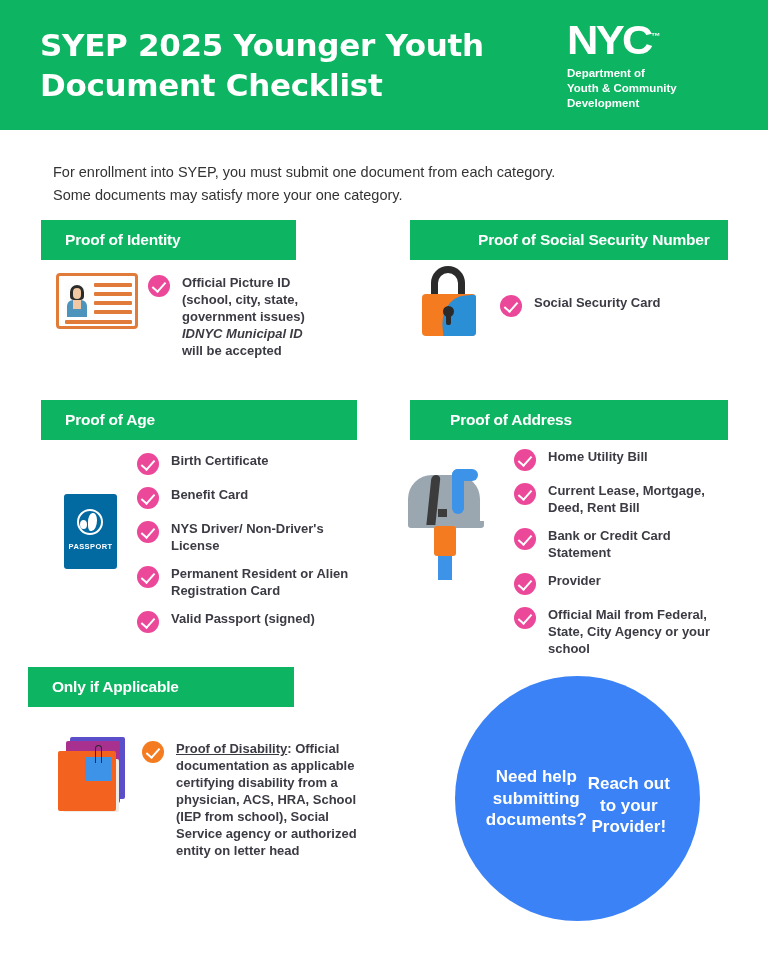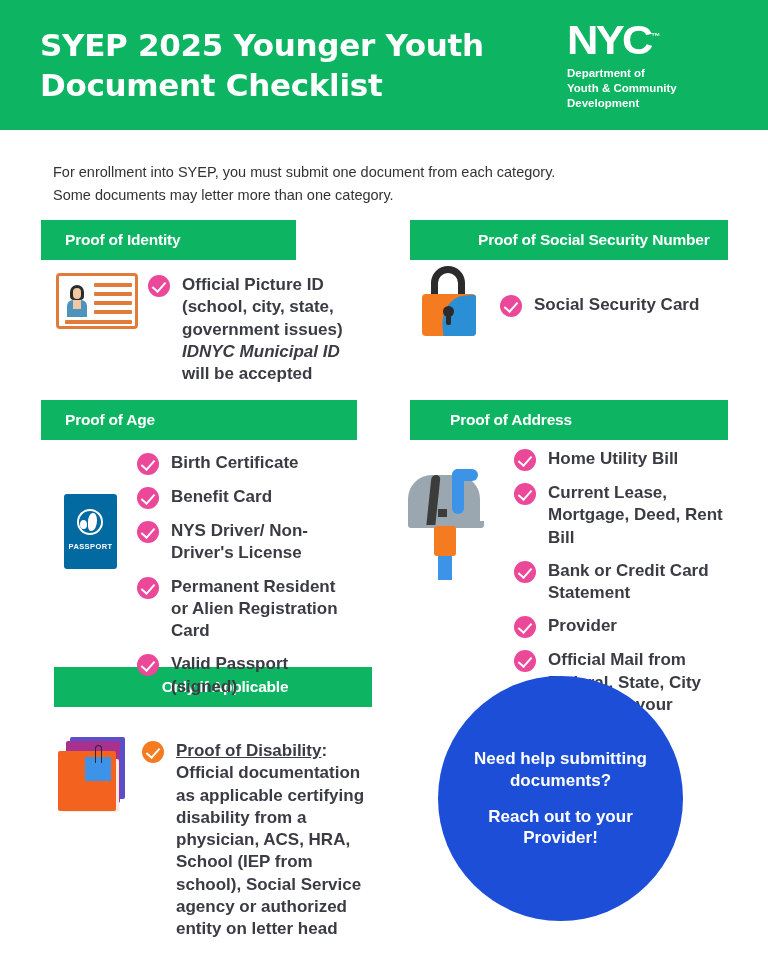--- a/index.html
+++ b/index.html
@@ -49,36 +49,36 @@
     display: flex; align-items: center;
   }
   .bar span {
     color: #ffffff; font-size: 15.5px; font-weight: bold;
     padding-left: 24px; letter-spacing: -0.2px;
   }
   .bar-identity { left: 41px; top: 220px; width: 255px; }
   .bar-ssn      { left: 410px; top: 220px; width: 318px; padding-left: 44px; }
   .bar-age      { left: 41px; top: 400px; width: 316px; }
   .bar-address  { left: 410px; top: 400px; width: 318px; padding-left: 16px; }
-  .bar-applic   { left: 54px; top: 667px; width: 318px; justify-content: center; }
+  .bar-applic   { left: 28px; top: 667px; width: 266px; }
 
   
   .list { position: absolute; }
   .item { display: flex; align-items: flex-start; margin-bottom: 11px; }
   .check {
     flex: 0 0 auto; width: 22px; height: 22px; border-radius: 50%;
     background: #EC4899; position: relative; margin-right: 12px; margin-top: 1px;
   }
   .check.orange { background: #F47B20; }
   .check::after {
     content: ""; position: absolute; left: 7px; top: 4px;
     width: 6px; height: 11px; border: solid #fff;
     border-width: 0 2.6px 2.6px 0; transform: rotate(42deg);
   }
-  .item-text { font-size: 17px; line-height: 1.31; color: #3B3B44; font-weight: 600; }
+  .item-text { font-size: 13px; line-height: 1.31; color: #3B3B44; font-weight: 600; }
   .item-text .ital { font-style: italic; }
   .item-text .under { text-decoration: underline; }
 
   .list-identity { left: 148px; top: 274px; width: 200px; }
   .list-ssn      { left: 500px; top: 276px; width: 220px; margin-top: 18px; }
   .list-age      { left: 137px; top: 452px; width: 215px; }
   .list-address  { left: 514px; top: 448px; width: 215px; }
   .list-applic   { left: 142px; top: 740px; width: 225px; }
 
   
@@ -239,23 +239,23 @@
     position: absolute; left: 27px; top: 20px; width: 26px; height: 24px;
     background: #3C93E8;
   }
   .folders .clip {
     position: absolute; left: 37px; top: 8px; width: 7px; height: 18px;
     border: 1.6px solid #2b2b2b; border-bottom: none; border-radius: 4px 4px 0 0;
   }
 
   
   .help-circle {
-    position: absolute; left: 438px; top: 676px; width: 245px; height: 245px;
-    border-radius: 50%; background: #1d4ed8;
-    display: flex; flex-direction: column; align-items: center; justify-content: center;
+    position: absolute; left: 455px; top: 676px; width: 245px; height: 245px;
+    border-radius: 50%; background: #3b82f6;
+    display: flex; flex-direction: row; align-items: center; justify-content: center;
     text-align: center; padding: 0 30px;
   }
   .help-circle p {
     color: #ffffff; font-size: 17px; font-weight: bold; line-height: 1.28;
   }
   .help-circle p.second { margin-top: 14px; }
 </style>
 </head>
 <body>
 
@@ -268,21 +268,21 @@
       <div class="nyc-sub">
         <div>Department of</div>
         <div>Youth &amp; Community</div>
         <div>Development</div>
       </div>
     </div>
   </div>
 
   <div class="intro">
     <div>For enrollment into SYEP, you must submit one document from each category.</div>
-    <div>Some documents may letter more than one category.</div>
+    <div>Some documents may satisfy more your one category.</div>
   </div>
 
   <div class="bar bar-identity">
     <span>Proof of Identity</span>
   </div>
   <div class="bar bar-ssn">
     <span>Proof of Social Security Number</span>
   </div>
   <div class="bar bar-age">
     <span>Proof of Age</span>

